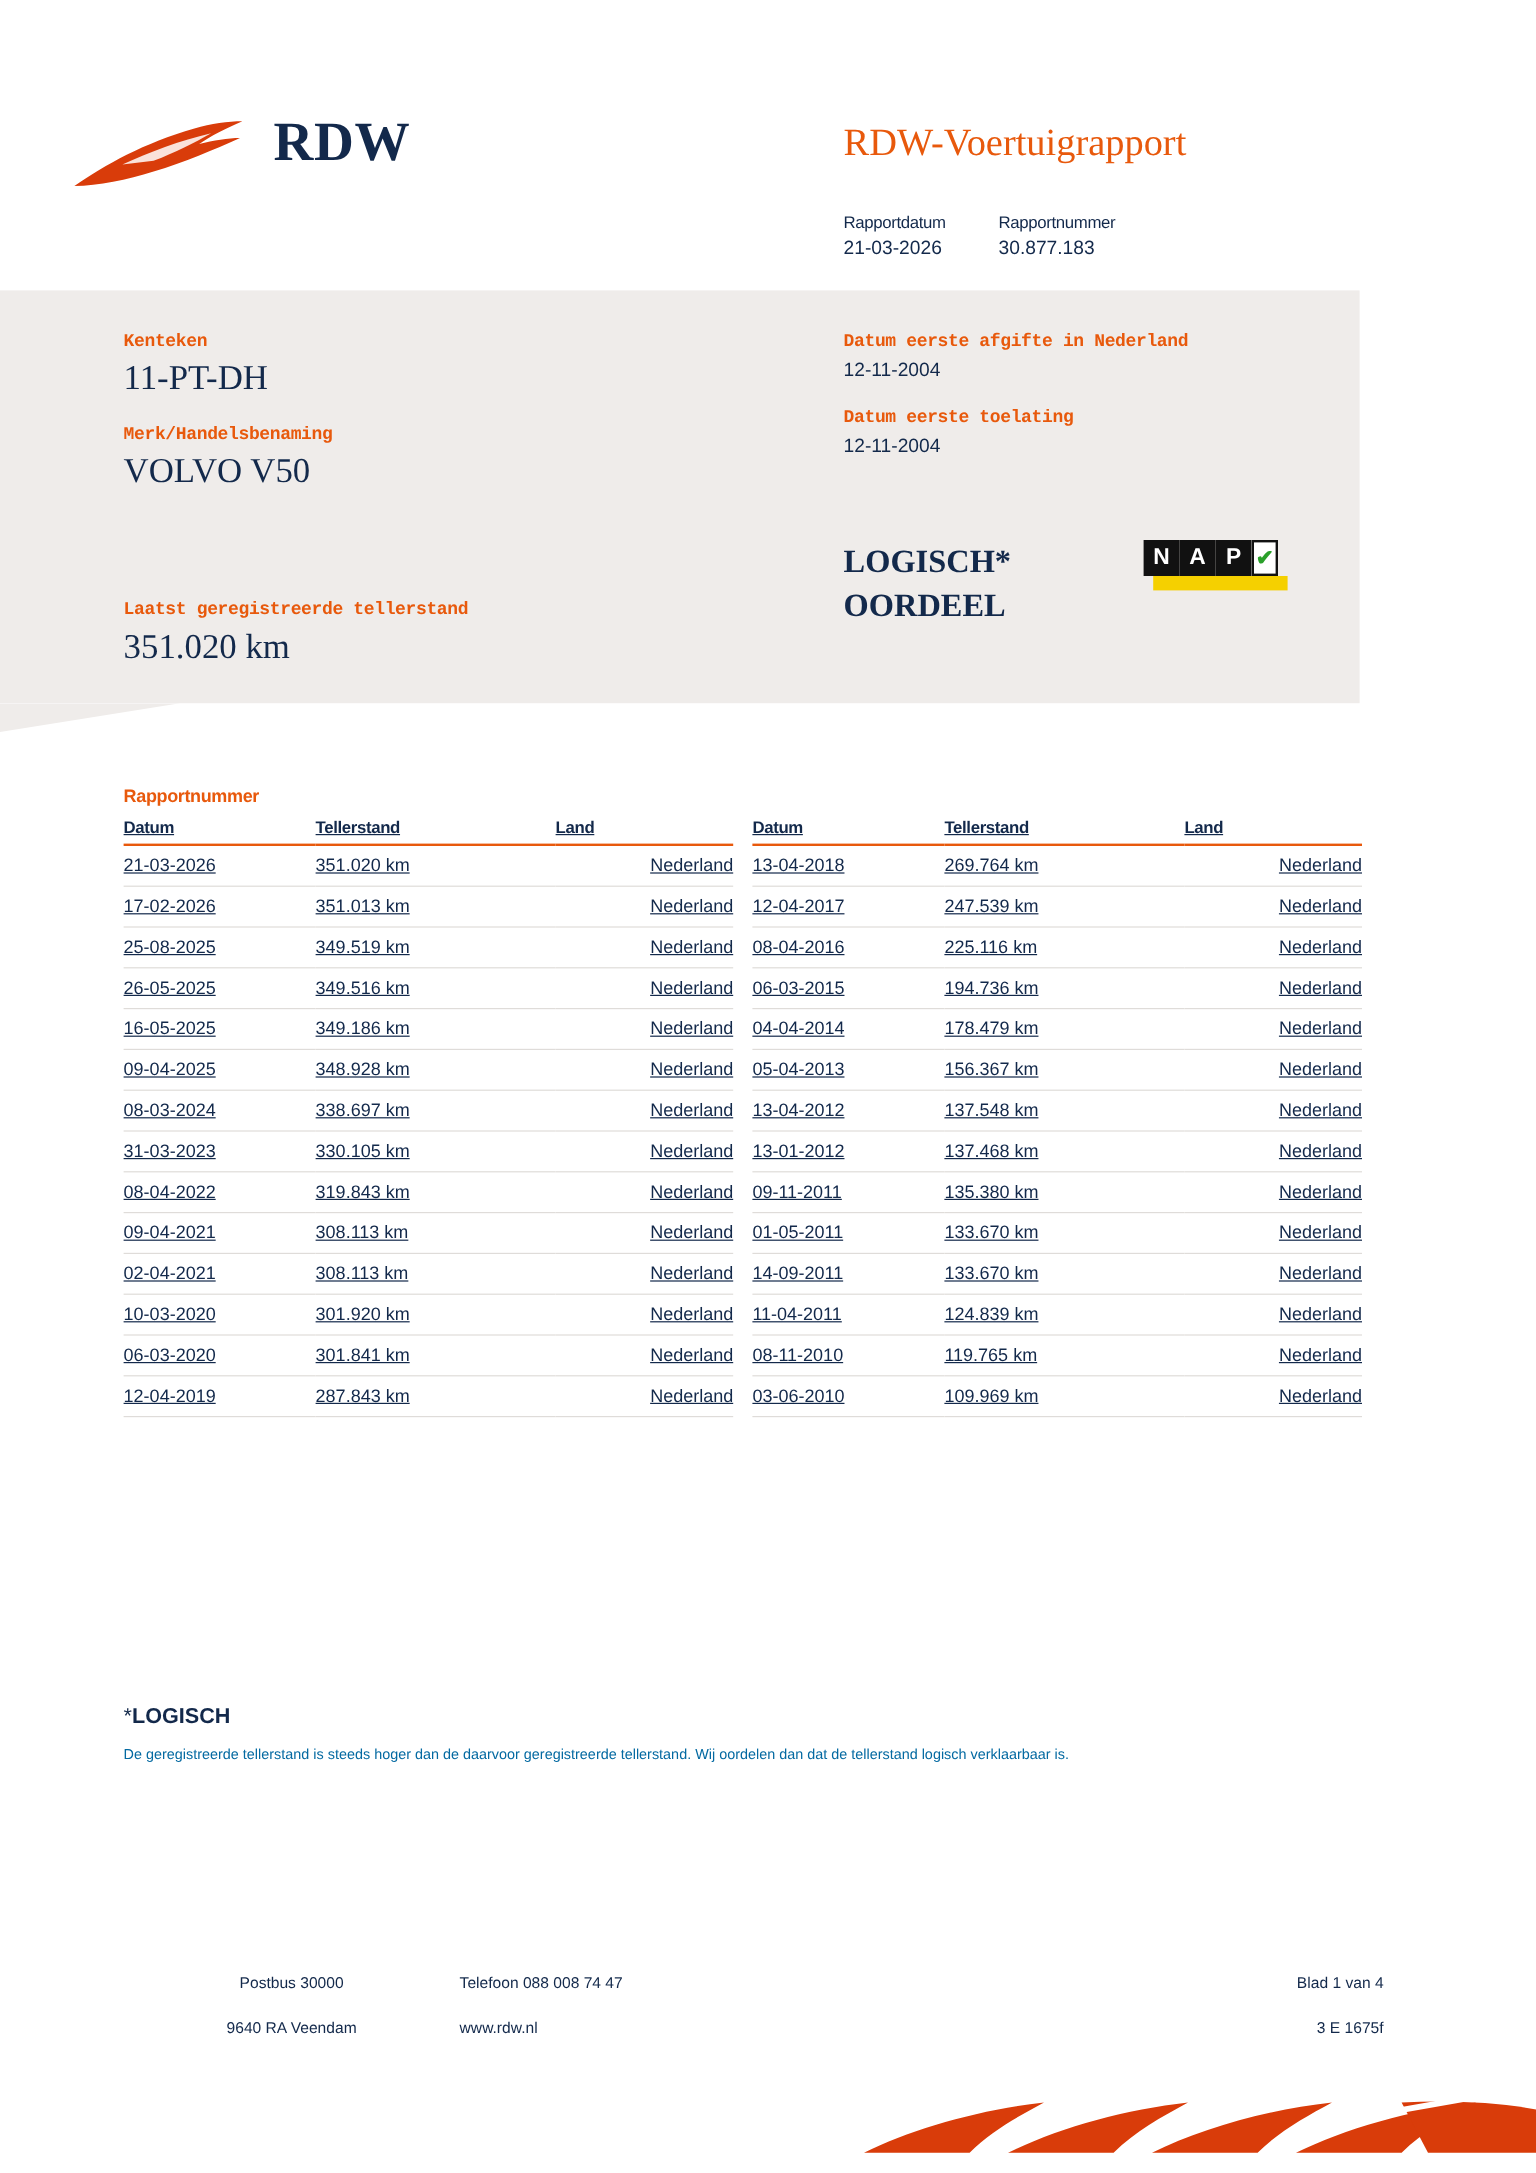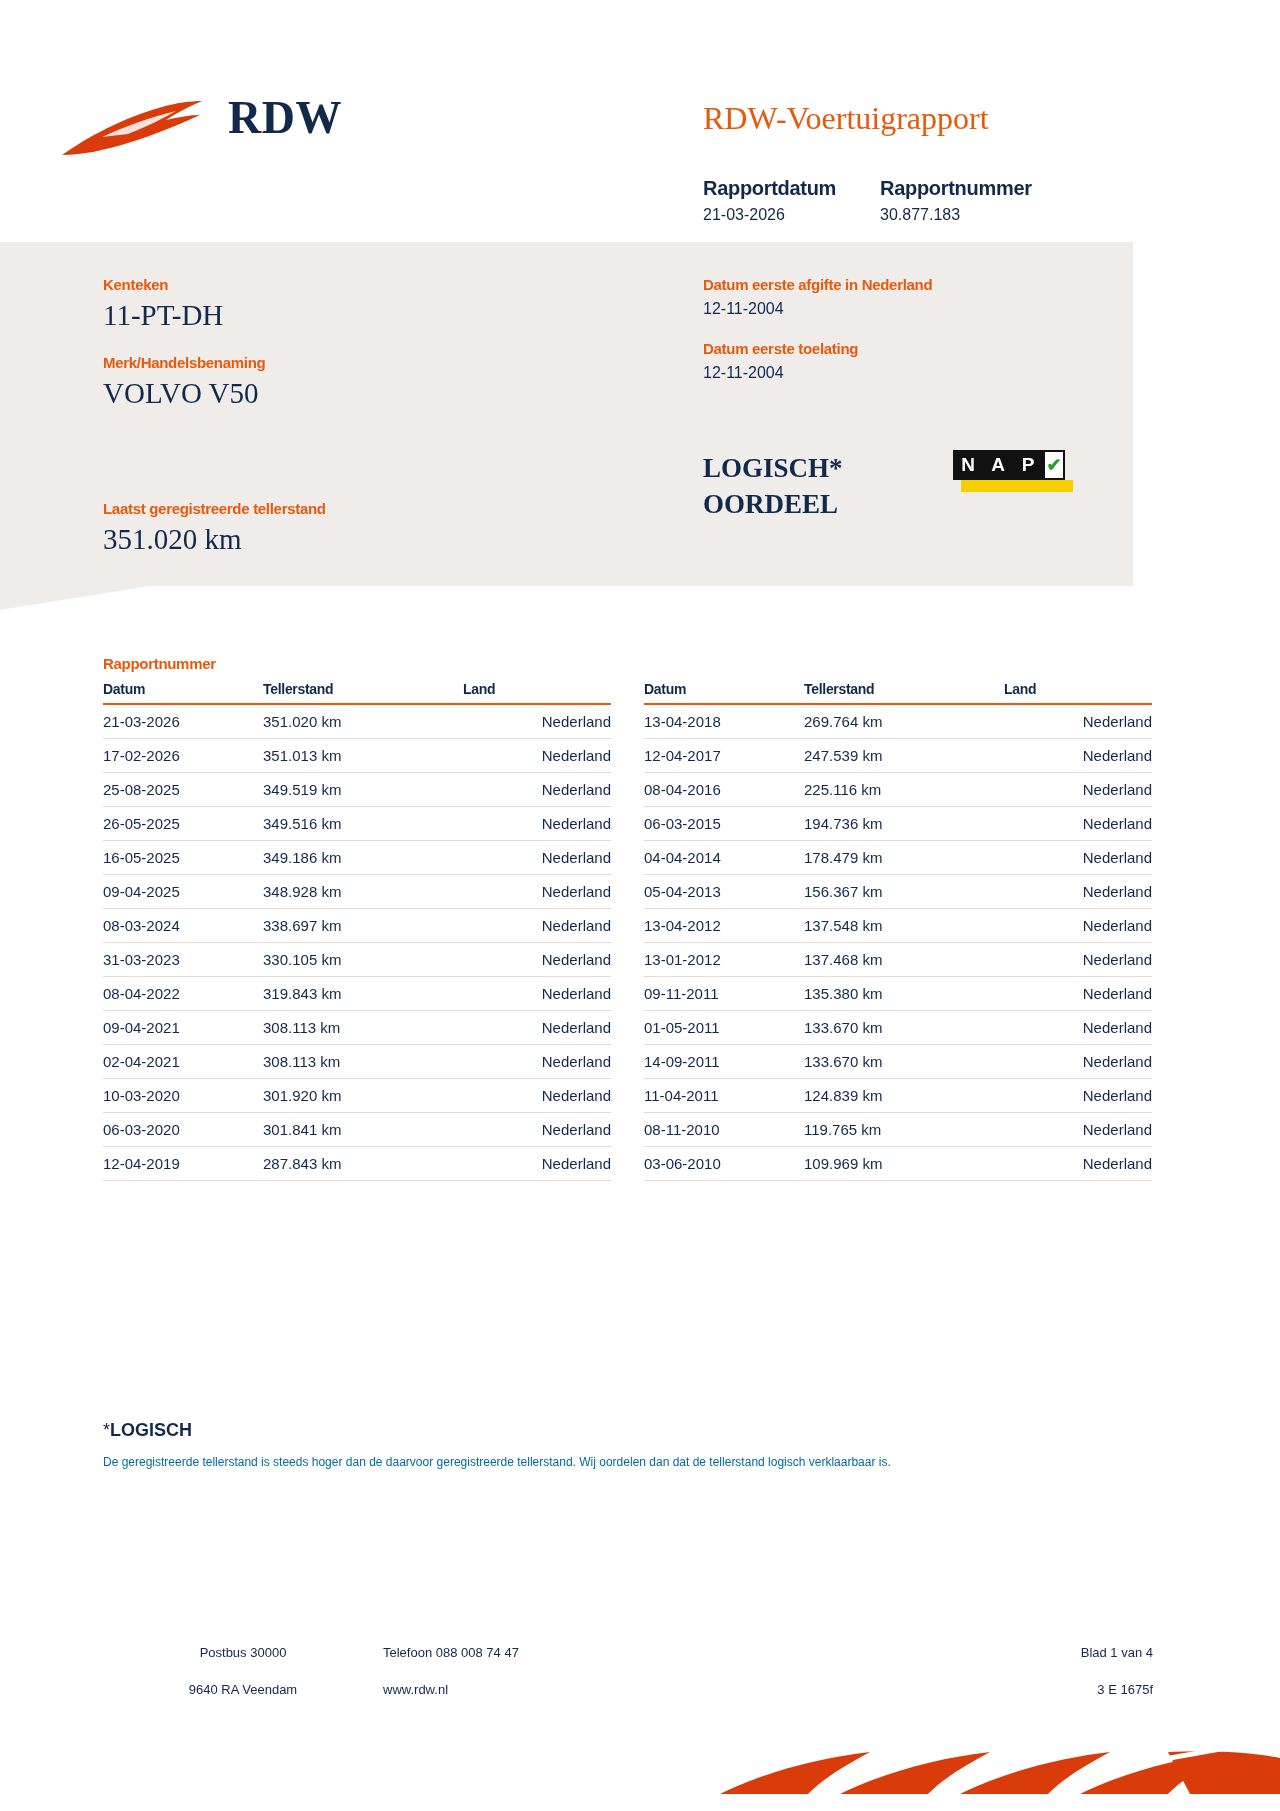--- a/index.html
+++ b/index.html
@@ -56,22 +56,22 @@
     font-family: "Liberation Serif", serif;
   }
   .report-meta {
     position: absolute;
     left: 703px;
     top: 132px;
     display: flex;
     gap: 44px;
   }
   .meta-block .meta-label {
-    font-size: 20px;
-    font-weight: bold;
+    font-size: 14px;
+    font-weight: normal;
     color: #13294b;
     letter-spacing: -0.3px;
   }
   .meta-block .meta-value {
     font-size: 16px;
     color: #13294b;
     margin-top: 6px;
   }
 
   
@@ -97,20 +97,21 @@
     left: 0;
     top: 242px;
     width: 1133px;
     height: 344px;
   }
   .field-label {
     font-size: 15px;
     font-weight: bold;
     color: #e8590c;
     letter-spacing: -0.3px;
+    font-family: Liberation Mono, monospace;
   }
   .field-value {
     font-size: 29px;
     color: #13294b;
     margin-top: 6px;
     font-family: "Liberation Serif", serif;
   }
   .small-value {
     font-size: 16px;
     color: #13294b;
@@ -181,21 +182,22 @@
   }
   .tables-title {
     font-size: 15px;
     font-weight: bold;
     color: #e8590c;
     margin-bottom: 9px;
     letter-spacing: -0.3px;
   }
   .tables {
     display: flex;
-    gap: 33px;
+    gap: 16px;
+    text-decoration: underline;
   }
   table.readings {
     border-collapse: collapse;
     width: 508px;
     table-layout: fixed;
   }
   table.readings th {
     font-size: 14px;
     font-weight: bold;
     color: #13294b;

